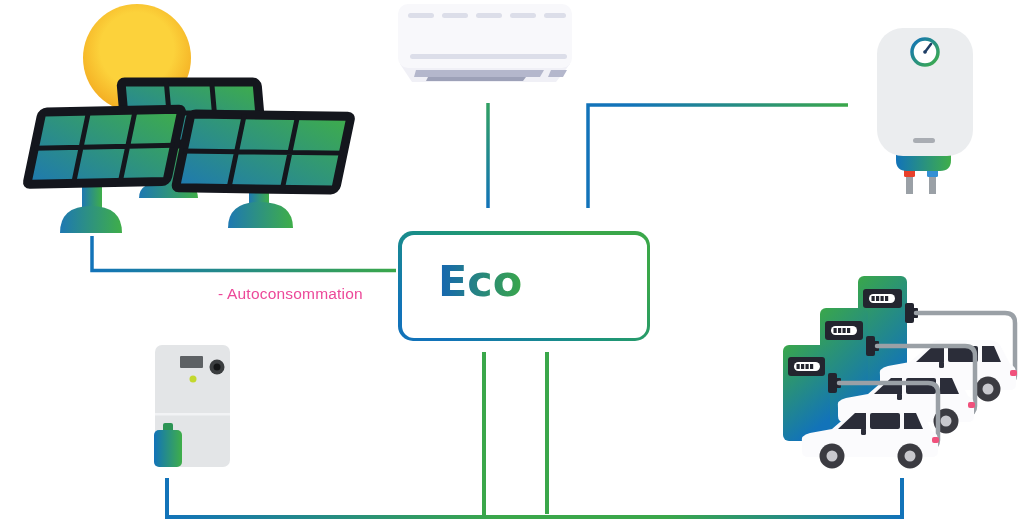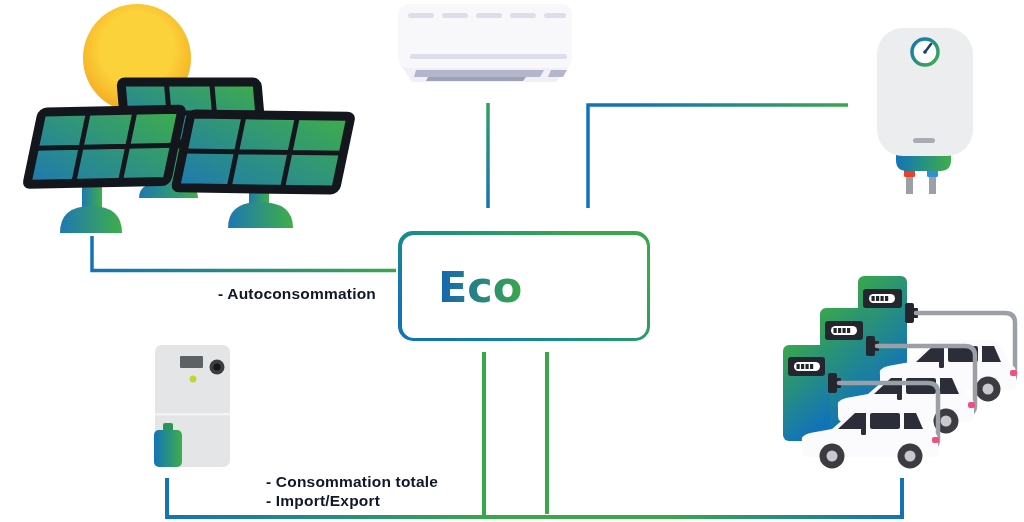--- a/index.html
+++ b/index.html
@@ -10,25 +10,25 @@
   }
   .art { position:absolute; left:0; top:0; }
 
   .eco-box {
     position:absolute; left:398px; top:231px; width:252px; height:110px;
     border-radius:15px; box-sizing:border-box; padding:3.5px;
     background:linear-gradient(215deg, #3aa74a 18%, #1b937e 52%, #1273b9 88%);
   }
   .eco-box-inner {
     width:100%; height:100%; background:#ffffff; border-radius:12px;
-    display:flex; align-items:center;
+    display:flex; 
   }
 
   .legend {
-    position:absolute; color:#0f172a; font-weight:bold;
+    position:absolute; color:#ec4899; font-weight:normal;
     font-size:15.5px; line-height:18.5px; letter-spacing:0.2px;
     font-family:"Liberation Sans", sans-serif;
   }
   .legend-upper { left:218px; top:285px; }
   .legend-lower { left:266px; top:473px; }
 </style>
 </head>
 <body>
 
 <div class="stage">
@@ -231,18 +231,14 @@
           </linearGradient>
         </defs>
         <text x="36" y="61" font-family="DejaVu Sans, sans-serif" font-size="43" font-weight="bold" fill="url(#ecoTextG)">Eco</text>
       </svg>
     </div>
   </div>
 
   <div class="legend legend-upper">
     <div>- Autoconsommation</div>
   </div>
-  <div class="legend legend-lower">
-    <div>- Consommation totale</div>
-    <div>- Import/Export</div>
-  </div>
 
 </div>
 
 </body></html>

